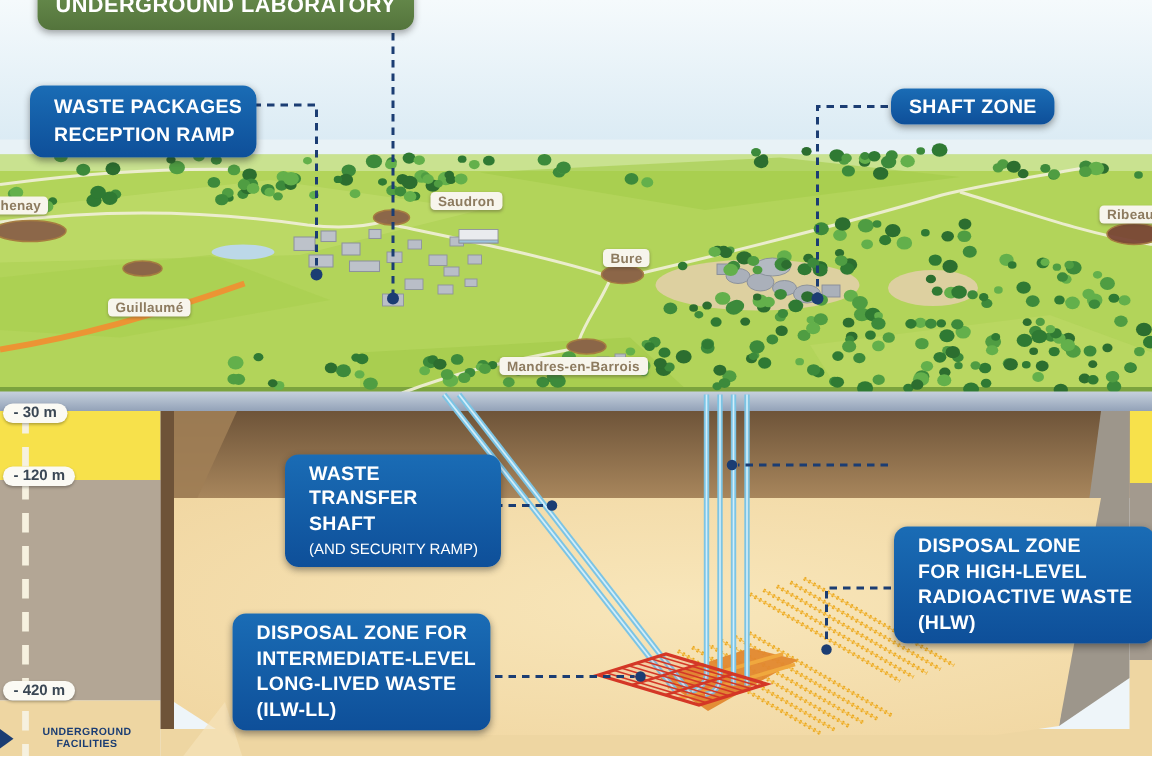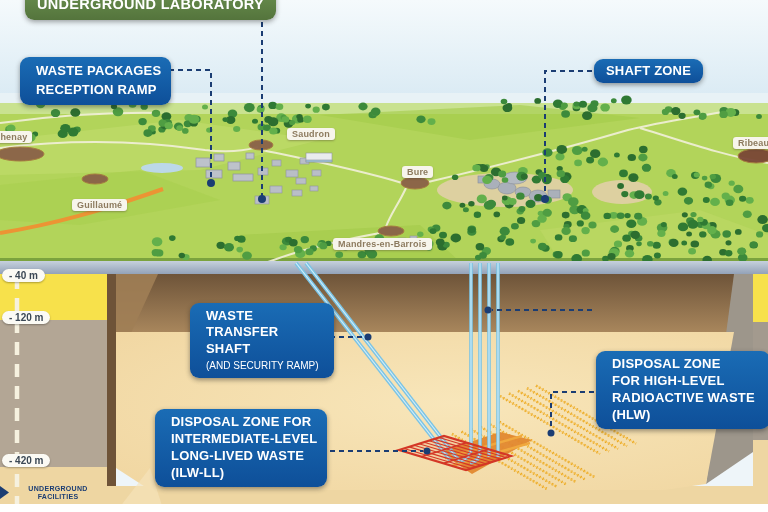--- a/index.html
+++ b/index.html
@@ -625,21 +625,21 @@
     <span>(ILW-LL)</span>
   </div>
 
   <span class="village" style="left:-16px;top:131px;">Échenay</span>
   <span class="village" style="left:72px;top:151px;margin-top:48px;">Guillaumé</span>
   <span class="village" style="left:275px;top:128px;margin-left:12px;">Saudron</span>
   <span class="village" style="left:402px;top:166px;">Bure</span>
   <span class="village" style="left:333px;top:217px;margin-top:21px;">Mandres-en-Barrois</span>
   <span class="village" style="left:733px;top:137px;">Ribeaucourt</span>
 
-  <span class="depth" style="left:2px;top:269px;">- 40 m</span>
+  <span class="depth" style="left:2px;top:269px;">- 30 m</span>
   <span class="depth" style="left:2px;top:311px;">- 120 m</span>
   <span class="depth" style="left:2px;top:454px;">- 420 m</span>
 
   <div class="footer-note">
     <span>UNDERGROUND</span><br>
     <span>FACILITIES</span>
   </div>
 
 </div>
 

